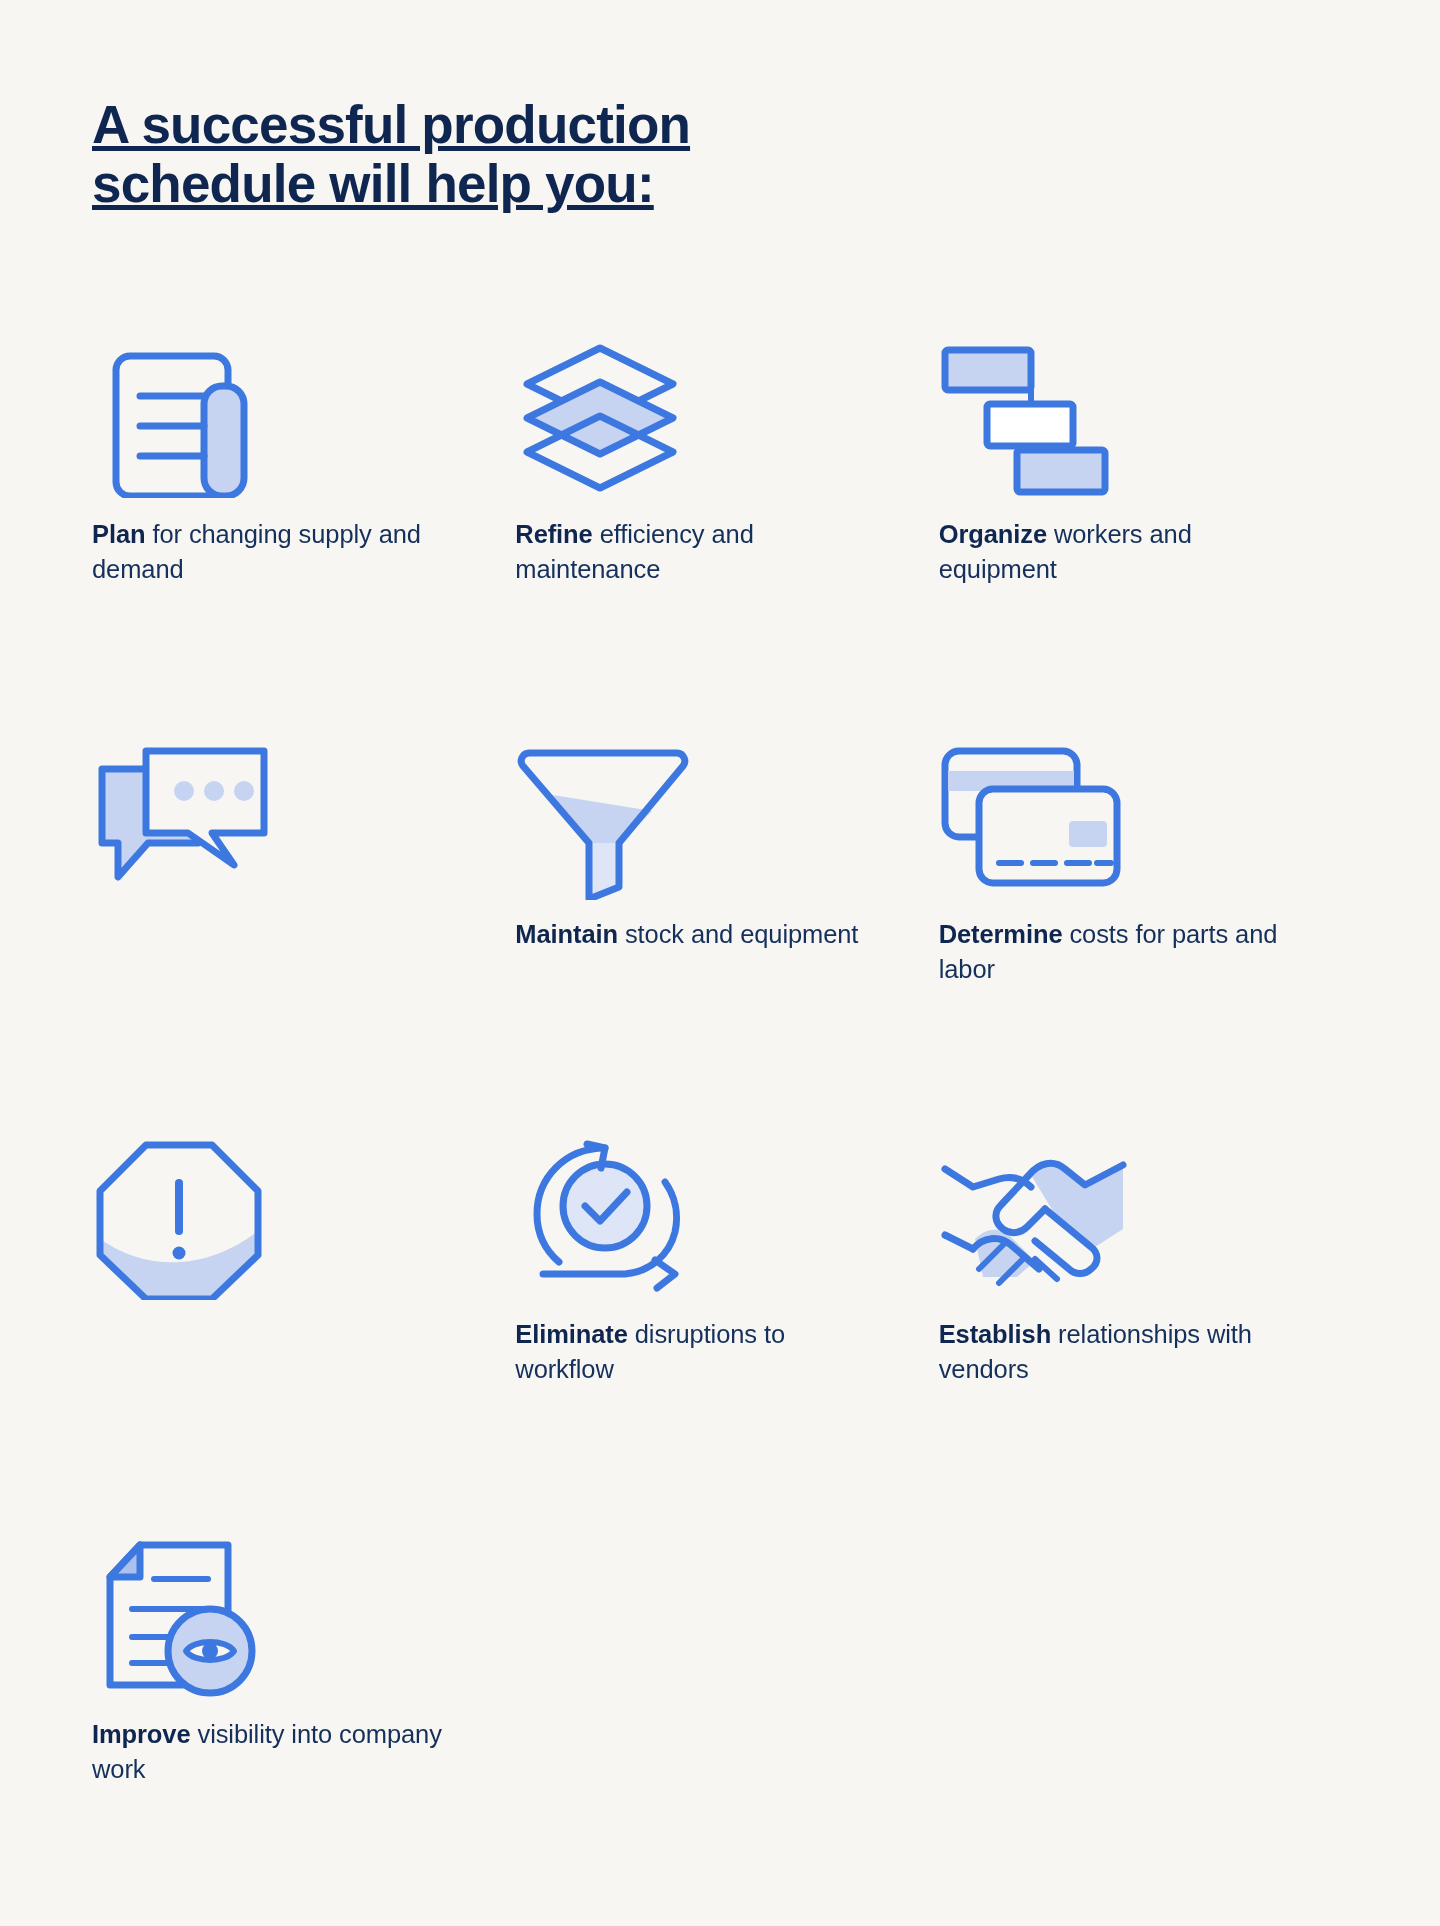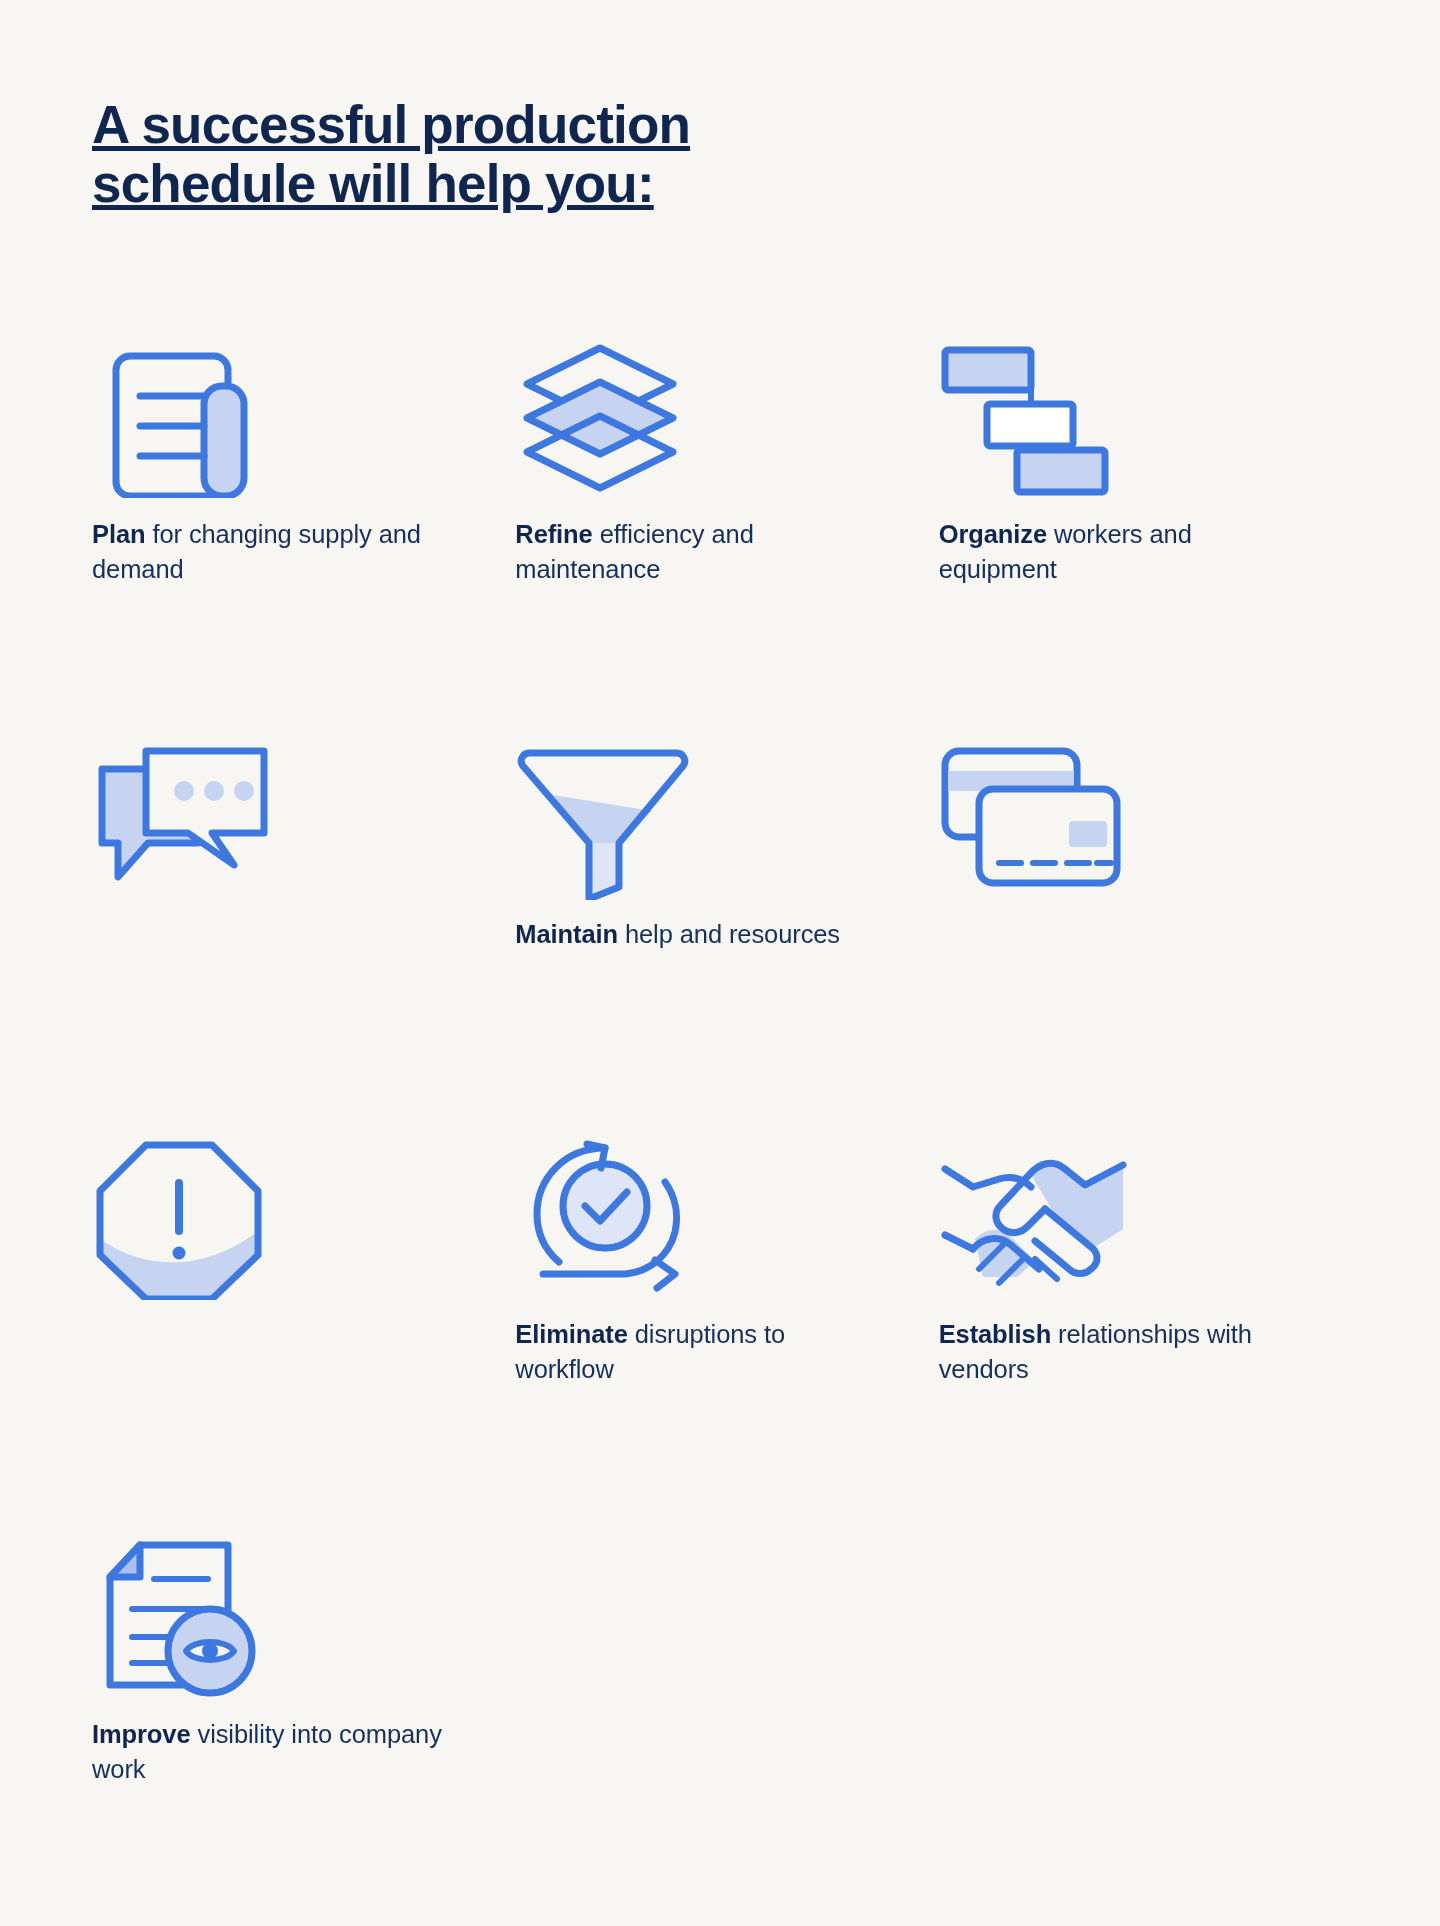--- a/index.html
+++ b/index.html
@@ -140,38 +140,41 @@
 
     <div class="cell">
       <div class="icon-wrap">
         <svg width="175" height="165" viewBox="0 0 175 165">
           <path d="M38 60 L137 76 L103 110 L72 110 z" fill="#c6d4f2"></path>
           <path d="M74 108 h28 v44 l-28 12 z" fill="#dde5f7"></path>
           <path d="M14 18 h148 a8 8 0 0 1 6 13 L104 108 v44 l-30 12 v-56 L8 31 a8 8 0 0 1 6 -13 z" fill="none" stroke="#3d78e0" stroke-width="7" stroke-linejoin="round"></path>
         </svg>
       </div>
       <div class="label">
-        <b>Maintain</b><span> help and resources</span>
+        <b>Maintain</b><span> stock and equipment</span>
       </div>
     </div>
 
     <div class="cell">
       <div class="icon-wrap">
         <svg width="185" height="165" viewBox="0 0 185 165">
           <rect x="6" y="16" width="132" height="86" rx="14" fill="#f7f6f2" stroke="#3d78e0" stroke-width="7"></rect>
           <rect x="9" y="36" width="126" height="20" fill="#c6d4f2"></rect>
           <rect x="40" y="54" width="138" height="94" rx="14" fill="#f7f6f2" stroke="#3d78e0" stroke-width="7"></rect>
           <rect x="130" y="86" width="38" height="26" rx="4" fill="#c6d4f2"></rect>
           <g stroke="#3d78e0" stroke-width="6" stroke-linecap="round">
             <line x1="60" y1="128" x2="82" y2="128"></line>
             <line x1="94" y1="128" x2="116" y2="128"></line>
             <line x1="128" y1="128" x2="150" y2="128"></line>
             <line x1="158" y1="128" x2="172" y2="128"></line>
           </g>
         </svg>
+      </div>
+      <div class="label">
+        <b>Determine</b><span> costs for parts and labor</span>
       </div>
     </div>
 
     <div class="cell">
       <div class="icon-wrap">
         <svg width="175" height="165" viewBox="0 0 175 165">
           <defs>
             <clipPath id="octclip">
               <polygon points="54,10 120,10 166,56 166,120 120,164 54,164 8,120 8,56"></polygon>
             </clipPath>

